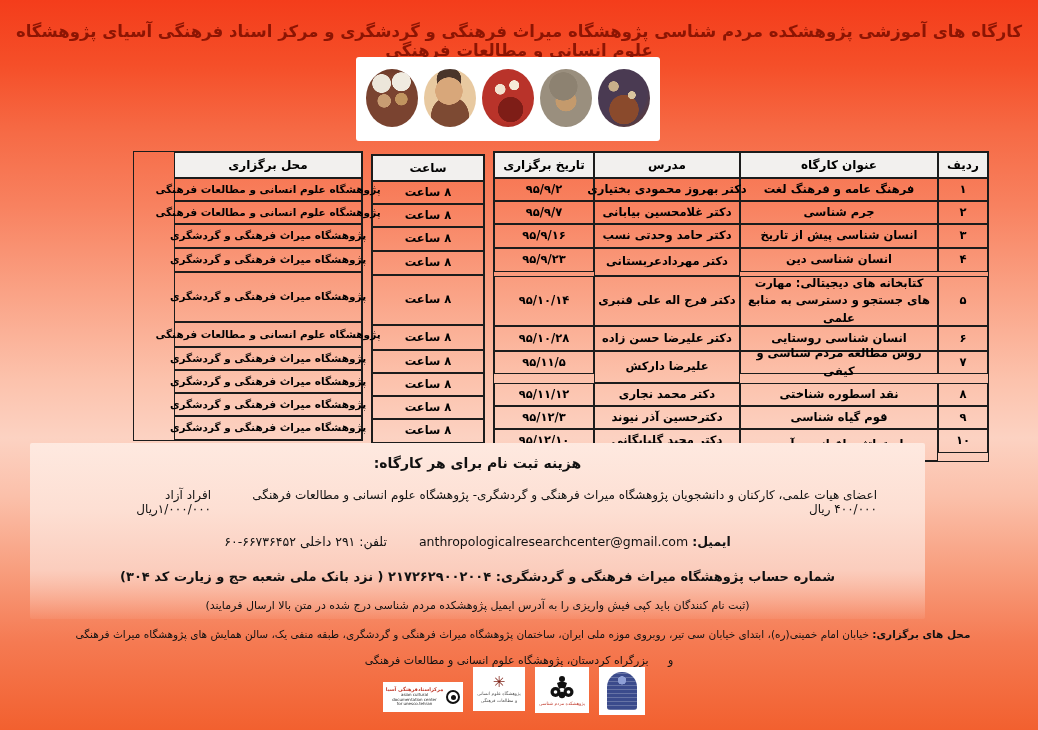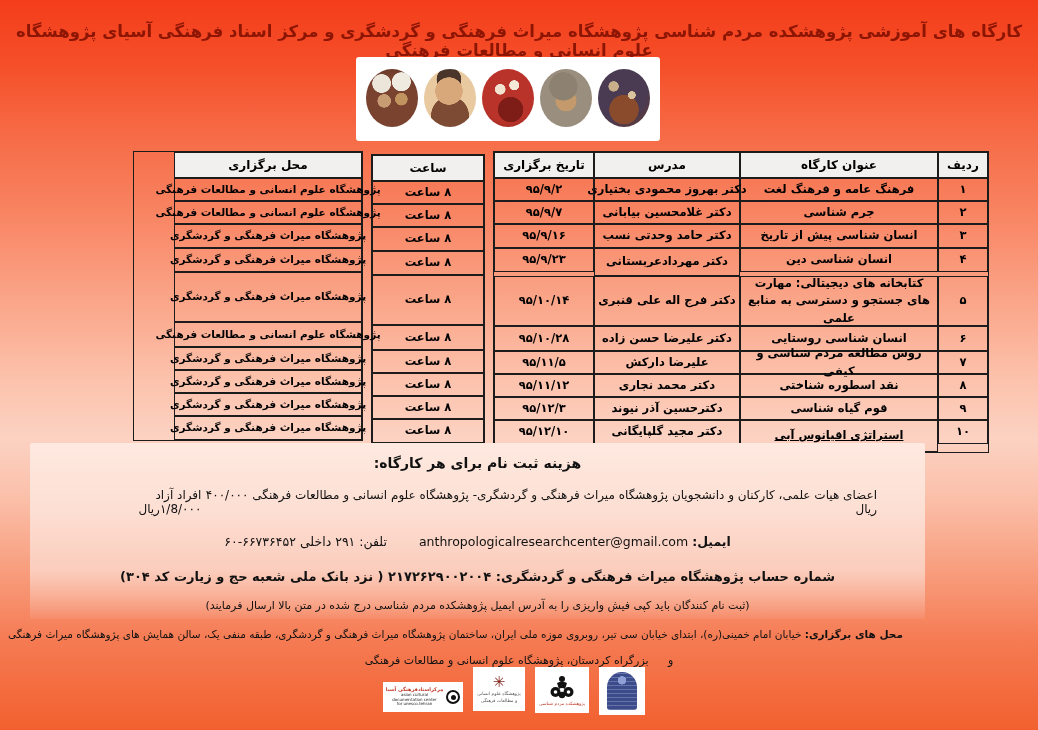--- a/index.html
+++ b/index.html
@@ -72,21 +72,21 @@
     border-radius:2px; color:#111;
   }
   .fees-heading { text-align:center; padding-top:12px; font-size:14px; font-weight:bold; }
   .fee-line { display:flex; justify-content:space-between; padding:0 48px 0 62px; margin-top:17px; font-size:12px; }
   .email-line { text-align:center; margin-top:18px; font-size:12.5px; }
   .email-line .lbl { font-weight:bold; }
   .email-line .phone { margin-right:28px; }
   .bank-line { text-align:center; margin-top:20px; font-size:13px; font-weight:bold; }
   .note-line { text-align:center; margin-top:15px; font-size:11px; }
   
-  .venues-line1 { position:absolute; top:628px; left:8px; right:0; text-align:left; font-size:10.5px; color:#111; }
+  .venues-line1 { position:absolute; top:628px; left:8px; right:0; text-align:center; font-size:10.5px; color:#111; }
   .venues-line1 .lbl { font-weight:bold; }
   .venues-line2 { position:absolute; top:654px; left:0; right:0; text-align:center; font-size:11px; color:#111; }
   .venues-line2 .sep { display:inline-block; width:16px; }
   
   .logos { position:absolute; left:383px; top:667px; display:flex; flex-direction:row; gap:10px; align-items:flex-start; direction:ltr; }
   .logo-box { background:#fff; display:flex; align-items:center; justify-content:center; flex-direction:column; }
   .logo-asia { width:80px; height:30px; margin-top:15px; flex-direction:row; gap:3px; padding:2px; }
   .logo-asia .txt { text-align:center; line-height:1.15; }
   .logo-asia .fa { color:#c0392b; font-size:5px; font-weight:bold; white-space:nowrap; }
   .logo-asia .en { color:#222; font-size:4px; white-space:nowrap; }
@@ -148,21 +148,21 @@
           <div class="td" style="height: 50px;">۵</div>
           <div class="td wrap" style="height: 50px;">کتابخانه های دیجیتالی: مهارت های جستجو و دسترسی به منابع علمی</div>
           <div class="td" style="height: 50px;">دکتر فرج اله علی قنبری</div>
           <div class="td" style="height: 50px;">۹۵/۱۰/۱۴</div>
           <div class="td" style="height: 25px;">۶</div>
           <div class="td wrap" style="height: 25px;">انسان شناسی روستایی</div>
           <div class="td" style="height: 25px;">دکتر علیرضا حسن زاده</div>
           <div class="td" style="height: 25px;">۹۵/۱۰/۲۸</div>
           <div class="td" style="height: 23px;">۷</div>
           <div class="td wrap" style="height: 23px;">روش مطالعه مردم شناسی و کیفی</div>
-          <div class="td" style="height: 23px;">علیرضا دارکش</div>
+          <div class="td" style="height: 32px;">علیرضا دارکش</div>
           <div class="td" style="height: 23px;">۹۵/۱۱/۵</div>
           <div class="td" style="height: 23px;">۸</div>
           <div class="td wrap" style="height: 23px;">نقد اسطوره شناختی</div>
           <div class="td" style="height: 23px;">دکتر محمد نجاری</div>
           <div class="td" style="height: 23px;">۹۵/۱۱/۱۲</div>
           <div class="td" style="height: 23px;">۹</div>
           <div class="td wrap" style="height: 23px;">قوم گیاه شناسی</div>
           <div class="td" style="height: 23px;">دکترحسین آذر نیوند</div>
           <div class="td" style="height: 23px;">۹۵/۱۲/۳</div>
           <div class="td" style="height: 24px;">۱۰</div>
@@ -200,21 +200,21 @@
           <div class="td venue" style="height: 23px;">پژوهشگاه میراث فرهنگی و گردشگری</div>
           <div class="td venue" style="height: 24px;">پژوهشگاه میراث فرهنگی و گردشگری</div>
         </div>
     </div>
   </div>
 
   <div class="fees-panel">
     <div class="fees-heading">هزینه ثبت نام برای هر کارگاه:</div>
     <div class="fee-line">
       <span>اعضای هیات علمی، کارکنان و دانشجویان پژوهشگاه میراث فرهنگی و گردشگری- پژوهشگاه علوم انسانی و مطالعات فرهنگی ۴۰۰/۰۰۰ ریال</span>
-      <span>افراد آزاد ۱/8/۰۰۰ریال</span>
+      <span>افراد آزاد ۱/۰۰۰/۰۰۰ریال</span>
     </div>
     <div class="email-line">
       <span class="lbl">ایمیل:</span>
       <span>anthropologicalresearchcenter@gmail.com</span>
       <span class="phone">تلفن: ۲۹۱ داخلی</span>
       <span>۶۶۷۳۶۴۵۲-۶۰</span>
     </div>
     <div class="bank-line">
       <span>شماره حساب پژوهشگاه میراث فرهنگی و گردشگری:</span>
       <span>۲۱۷۲۶۲۹۰۰۲۰۰۴</span>

